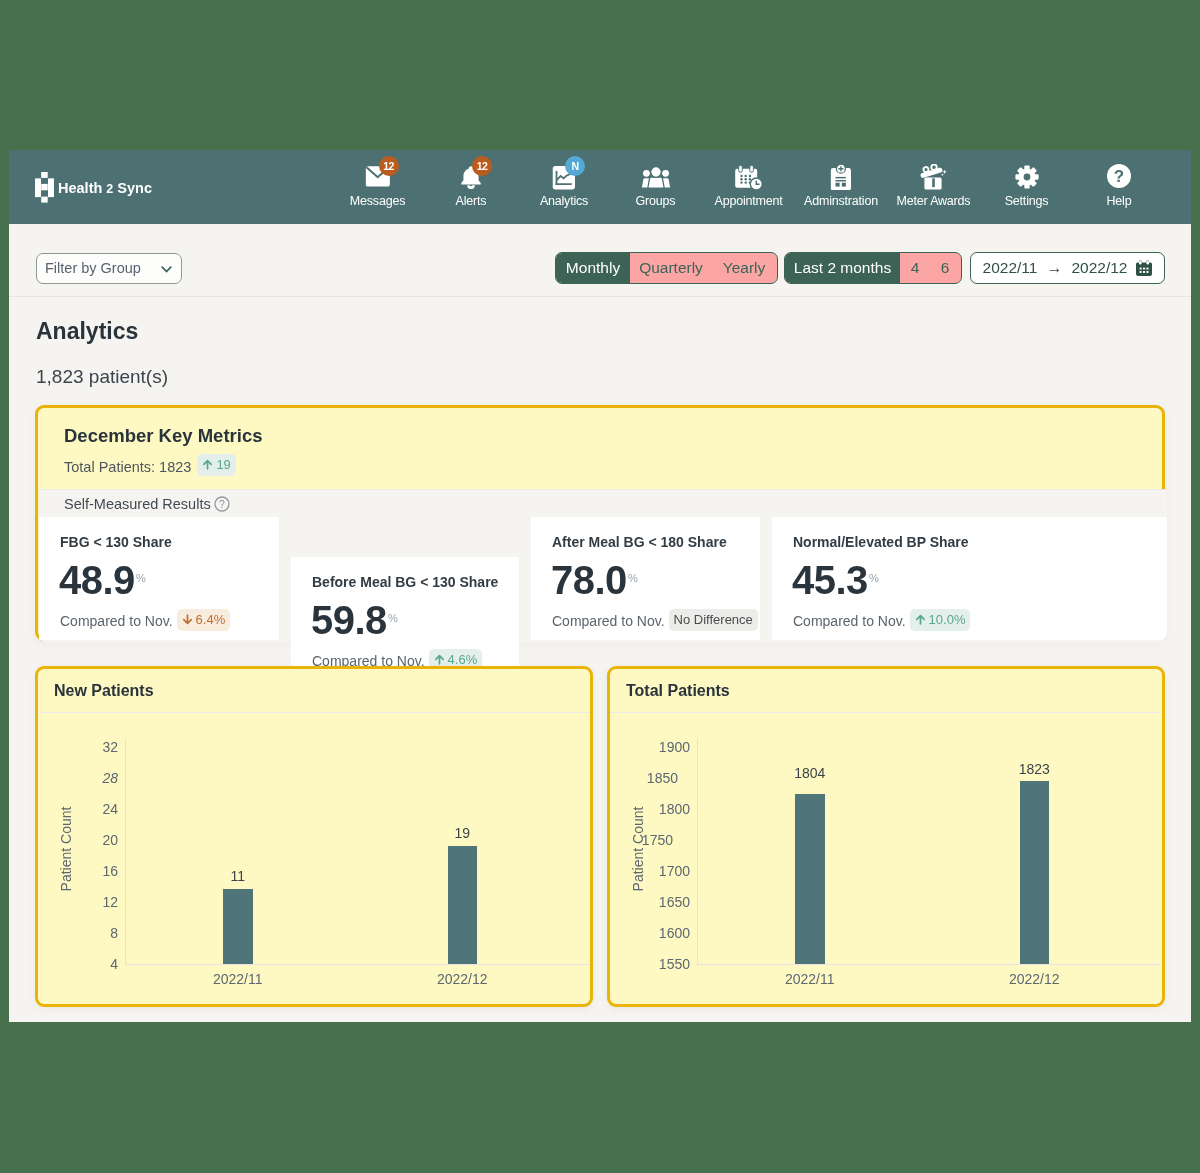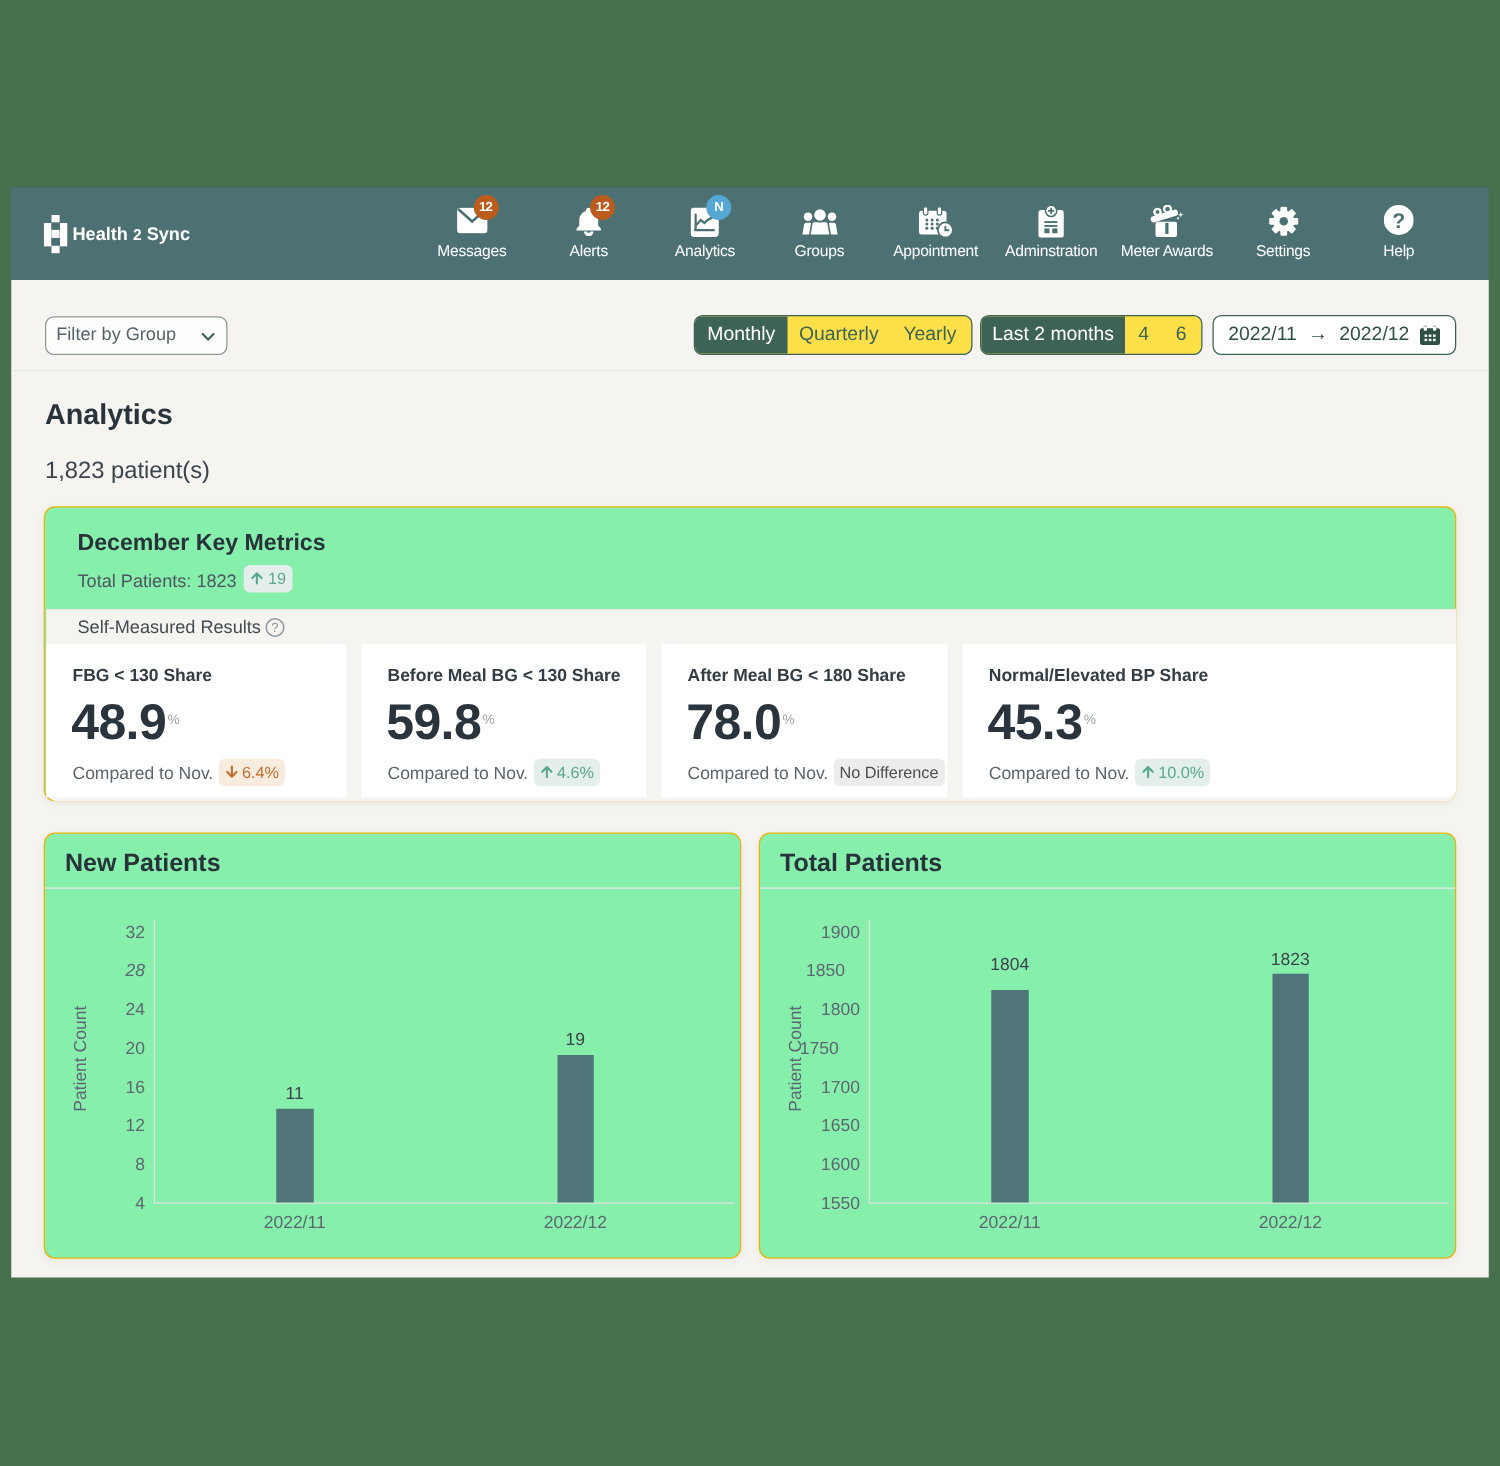--- a/index.html
+++ b/index.html
@@ -15,32 +15,32 @@
 #logotext .two { font-size:12.5px; }
 
 .nav { top:150px; width:96px; height:74px; text-align:center; }
 .nav .lbl { position:absolute; left:-10px; right:-10px; top:43.5px; color:#fff; font-size:12.5px; letter-spacing:-0.2px; }
 .nav .ic { position:absolute; left:50%; top:13.8px; transform:translateX(-50%); }
 .badge { position:absolute; left:50%; margin-left:1px; top:6px; width:20px; height:20px; border-radius:50%; background:#bb5c1f; color:#fff; font-size:10.5px; font-weight:bold; line-height:20px; text-align:center; letter-spacing:-0.5px; }
 .badge.blue { background:#55a8d5; }
 
 #selGroup { left:36px; top:253px; width:146px; height:31px; border:1px solid #8e9995; border-radius:7px; background:#fdfdfc; color:#57636c; font-size:14.5px; line-height:29px; padding-left:8px; }
 #selGroup svg { position:absolute; right:9px; top:12px; }
-.seg { top:252px; height:32px; border:1.5px solid #3d6356; border-radius:7px; background:#fde047; overflow:hidden; display:flex; }
+.seg { top:252px; height:32px; border:1.5px solid #3d6356; border-radius:7px; background:#fca5a5; overflow:hidden; display:flex; }
 .seg .opt { height:100%; display:flex; align-items:center; justify-content:center; color:#3d6356; font-size:15.5px; }
 .seg .sel { background:#3d6356; color:#fff; }
 #seg1 { left:555px; width:223px; }
 #seg2 { left:784px; width:178px; }
 #datebox { left:970px; top:252px; width:195px; height:32px; border:1.5px solid #3d6356; border-radius:7px; background:#fff; color:#2f5145; font-size:15.5px; display:flex; align-items:center; justify-content:center; gap:9px; }
 #divider1 { left:9px; top:296px; width:1182px; height:1px; background:#e7e6e3; }
 
 #h-analytics { left:36px; top:318px; font-size:23px; font-weight:bold; color:#29333b; }
 #h-patients { left:36px; top:366px; font-size:19px; color:#3c454d; }
 
-.card { background:#86efac; border:1px solid #eab308; border-radius:9px; box-shadow:0 2px 8px rgba(0,0,0,0.05); }
+.card { background:#fef9c3; border:3px solid #eab308; border-radius:9px; box-shadow:0 2px 8px rgba(0,0,0,0.05); }
 #card1 { left:35px; top:405px; width:1130px; height:236px; }
 #card1 h2 { position:absolute; left:26px; top:17px; font-size:18.5px; font-weight:bold; color:#29333b; }
 #tp { position:absolute; left:26px; top:47.5px; font-size:14.5px; color:#4d565e; }
 .pill { display:inline-block; border-radius:5px; font-size:13px; padding:3.5px 5px; }
 .pill.up { background:#e4efeb; color:#58a88f; }
 .pill.down { background:#f8ecdf; color:#c06f30; }
 .pill.neut { background:#ececea; color:#4c4c4c; }
 #tp .pill { margin-left:6px; position:relative; top:-2px; }
 #smr-band { position:absolute; left:1px; top:81px; width:1128px; height:154px; background:#f5f4f1; border-top:1px solid #eceae7; border-radius:0 0 9px 9px; }
 #smr-title { position:absolute; left:26px; top:88px; font-size:14.5px; color:#424b52; }
@@ -48,21 +48,21 @@
 .tile { position:absolute; top:109px; height:123px; background:#fff; }
 .tile .t { position:absolute; left:21px; top:17px; font-size:14px; font-weight:bold; color:#323c44; white-space:nowrap; }
 .tile .big { position:absolute; left:20px; top:41px; font-size:40px; font-weight:bold; color:#2a343c; letter-spacing:-.5px; }
 .tile .pct { position:absolute; left:97px; top:55px; font-size:11px; color:#9ba2a8; }
 .tile .cmp { position:absolute; left:21px; top:92.5px; font-size:14px; color:#5a646d; white-space:nowrap; }
 .tile .cmp .pill { margin-left:4px; position:relative; top:-1px; }
 
 .ccard { position:absolute; top:666px; width:558px; height:341px; }
 #ccardL { left:35px; }
 #ccardR { left:607px; }
-.ccard h2 { position:absolute; left:16px; top:13px; font-size:20px; font-weight:bold; color:#29333b; }
+.ccard h2 { position:absolute; left:16px; top:13px; font-size:16px; font-weight:bold; color:#29333b; }
 .chdr { position:absolute; left:0; top:42.5px; width:100%; height:1px; background:#eceae7; }
 .ylab { position:absolute; width:60px; text-align:right; font-size:14px; color:#5d6770; }
 .xlab { position:absolute; width:100px; text-align:center; font-size:14px; color:#5d6770; }
 .blab { position:absolute; width:60px; text-align:center; font-size:14px; color:#3c444b; }
 .bar { position:absolute; width:29.5px; background:#4f7579; }
 .vax { position:absolute; width:1px; background:#e2e2e2; }
 .hax { position:absolute; height:1px; background:#e2e2e2; }
 .ycap { position:absolute; width:100px; height:16px; text-align:center; transform:rotate(-90deg); transform-origin:center; font-size:14px; color:#5d6770; }
 </style>
 </head>
@@ -260,21 +260,21 @@
     </svg>
 
   <div class="tile" style="left:1px; width:240px;text-align:center;">
     <div class="t">FBG &lt; 130 Share</div>
     <div class="big">48.9</div>
       <div class="pct">%</div>
     <div class="cmp">Compared to Nov.<span class="pill down"><svg width="11" height="11" viewBox="0 0 11 11" style="vertical-align:-1px; margin-right:3px;">
             <path d="M5.5 1.2 V9 M1.8 5.6 L5.5 9.3 L9.2 5.6" stroke="currentColor" stroke-width="1.7" fill="none" stroke-linecap="round" stroke-linejoin="round"></path>
           </svg>6.4%</span></div>
   </div>
-  <div class="tile" style="left:253px; width:228px;">
+  <div class="tile" style="left:253px; width:228px;margin-top:40px;">
     <div class="t">Before Meal BG &lt; 130 Share</div>
     <div class="big">59.8</div>
       <div class="pct">%</div>
     <div class="cmp">Compared to Nov.<span class="pill up"><svg width="11" height="11" viewBox="0 0 11 11" style="vertical-align:-1px; margin-right:3px;">
             <path d="M5.5 9.8 V2 M1.8 5.4 L5.5 1.7 L9.2 5.4" stroke="currentColor" stroke-width="1.7" fill="none" stroke-linecap="round" stroke-linejoin="round"></path>
           </svg>4.6%</span></div>
   </div>
   <div class="tile" style="left:493px; width:229px;">
     <div class="t">After Meal BG &lt; 180 Share</div>
     <div class="big">78.0</div>

